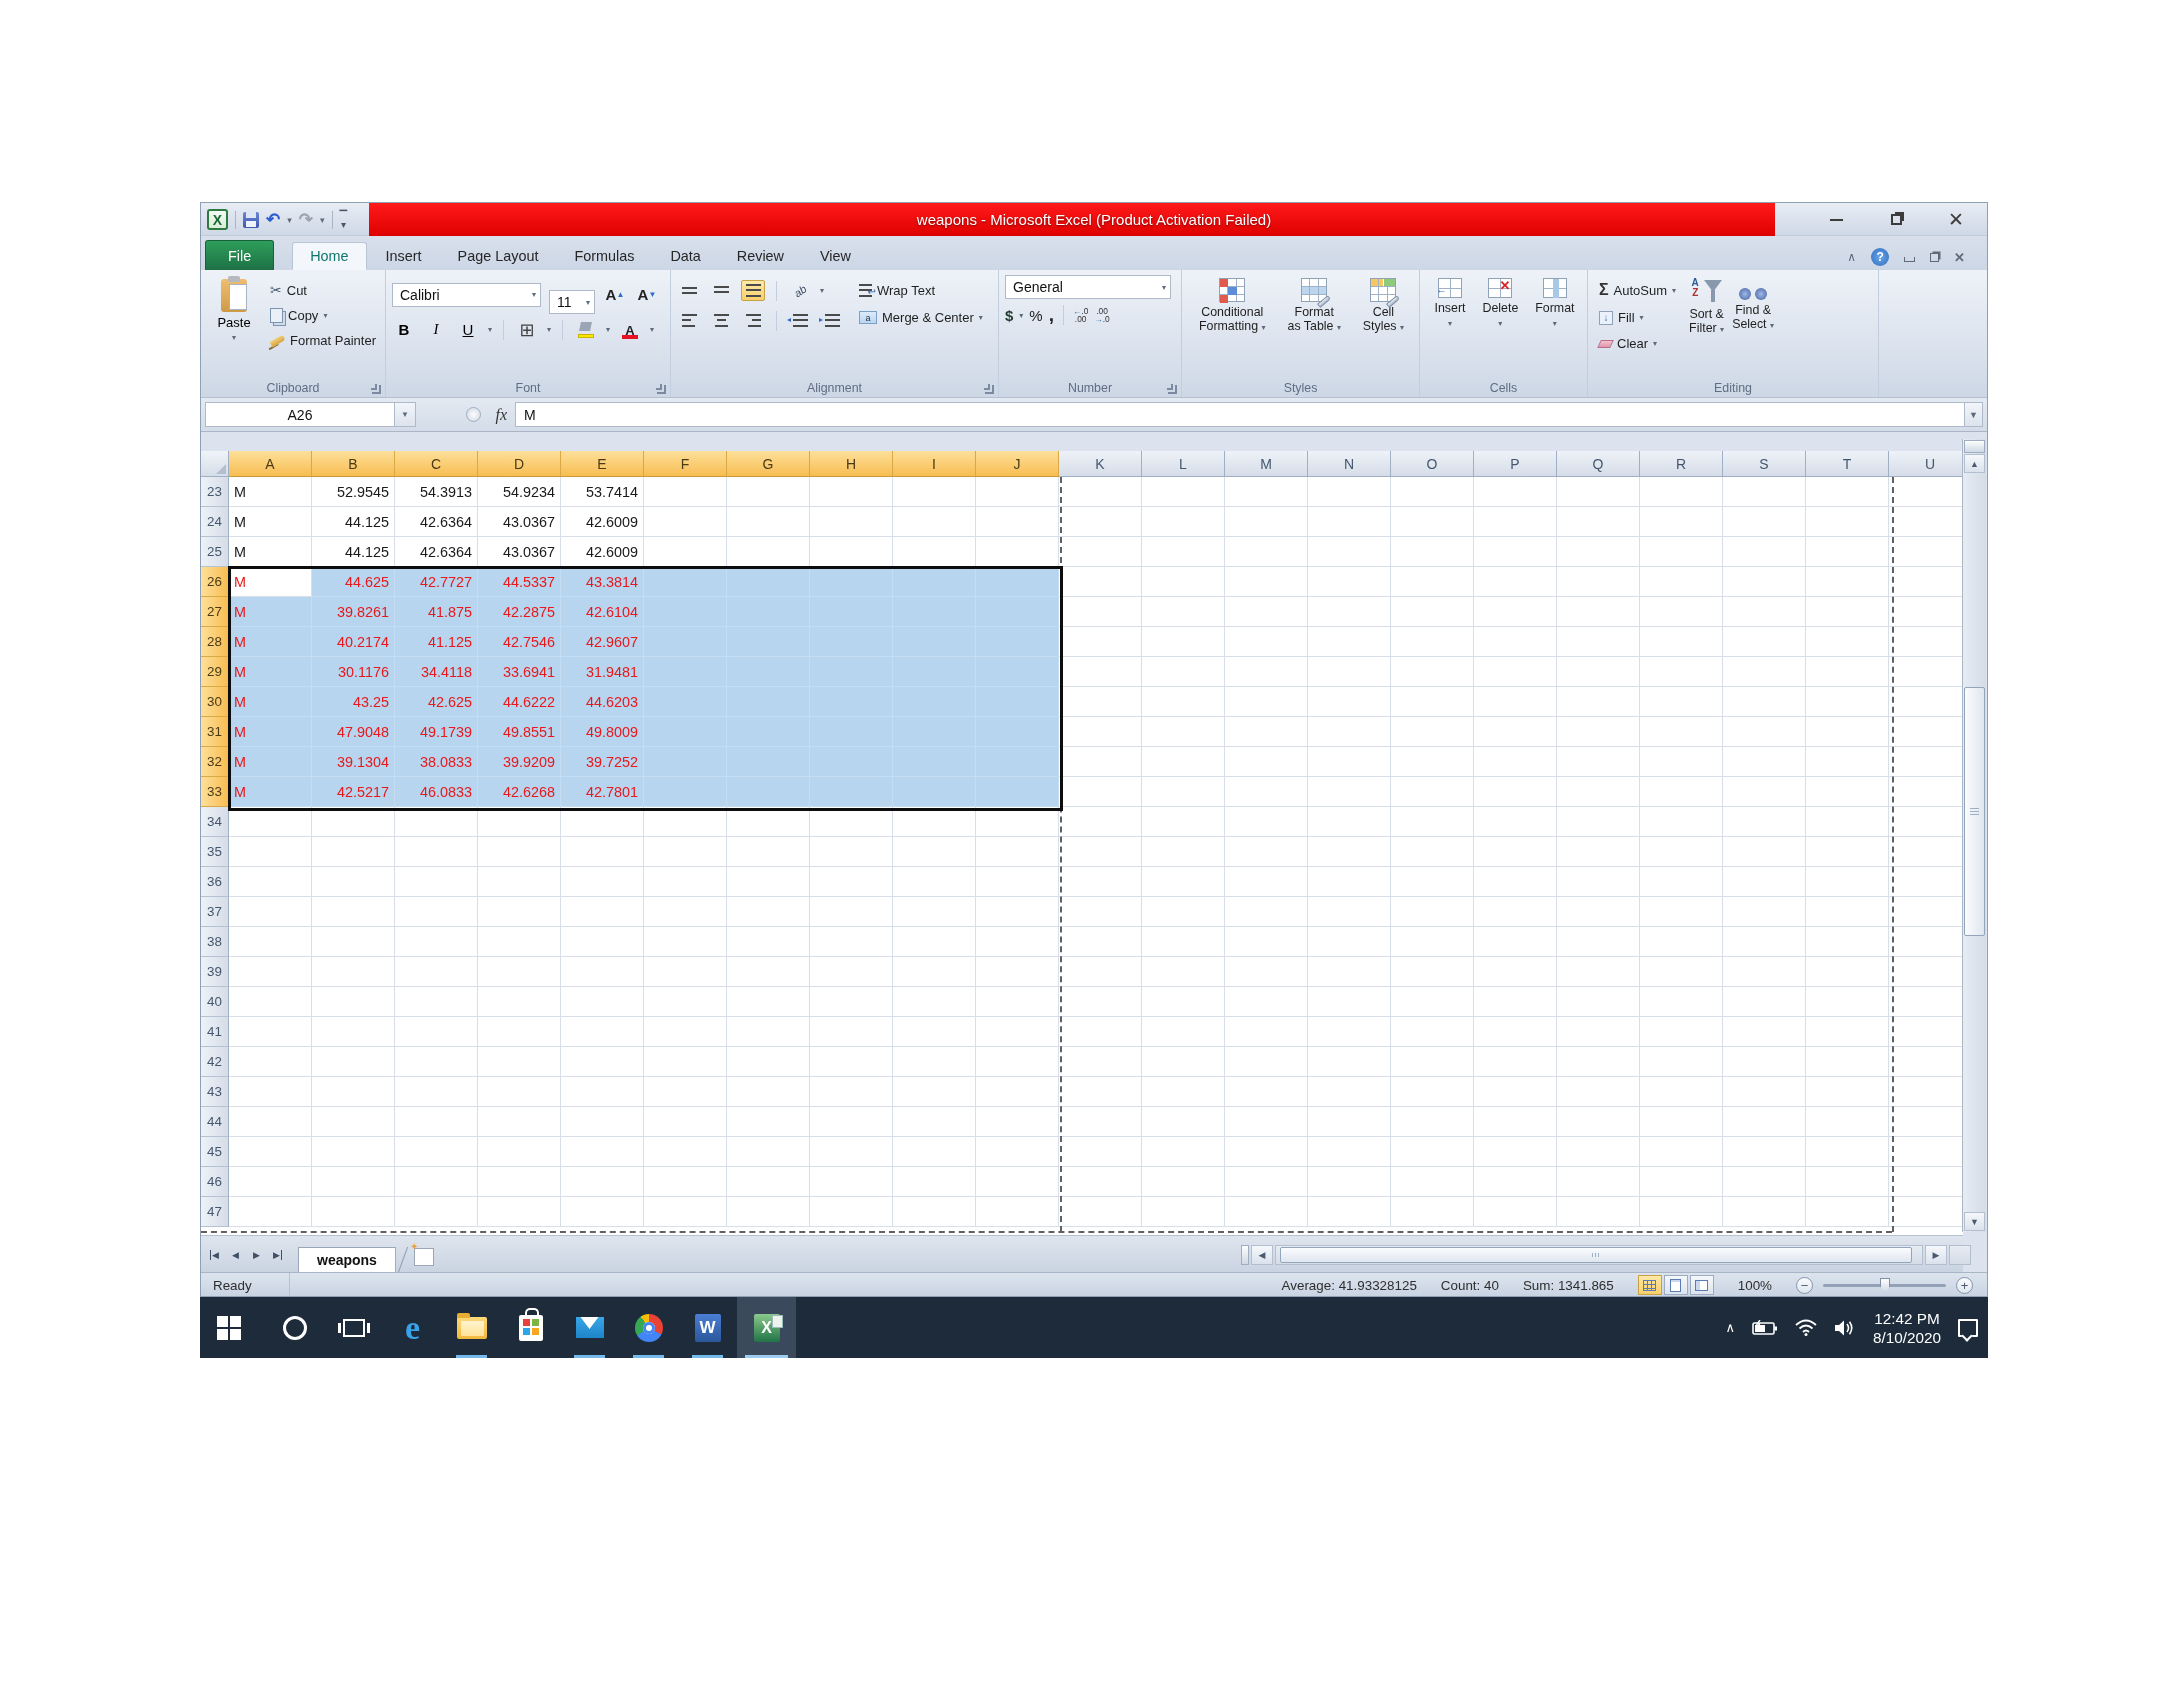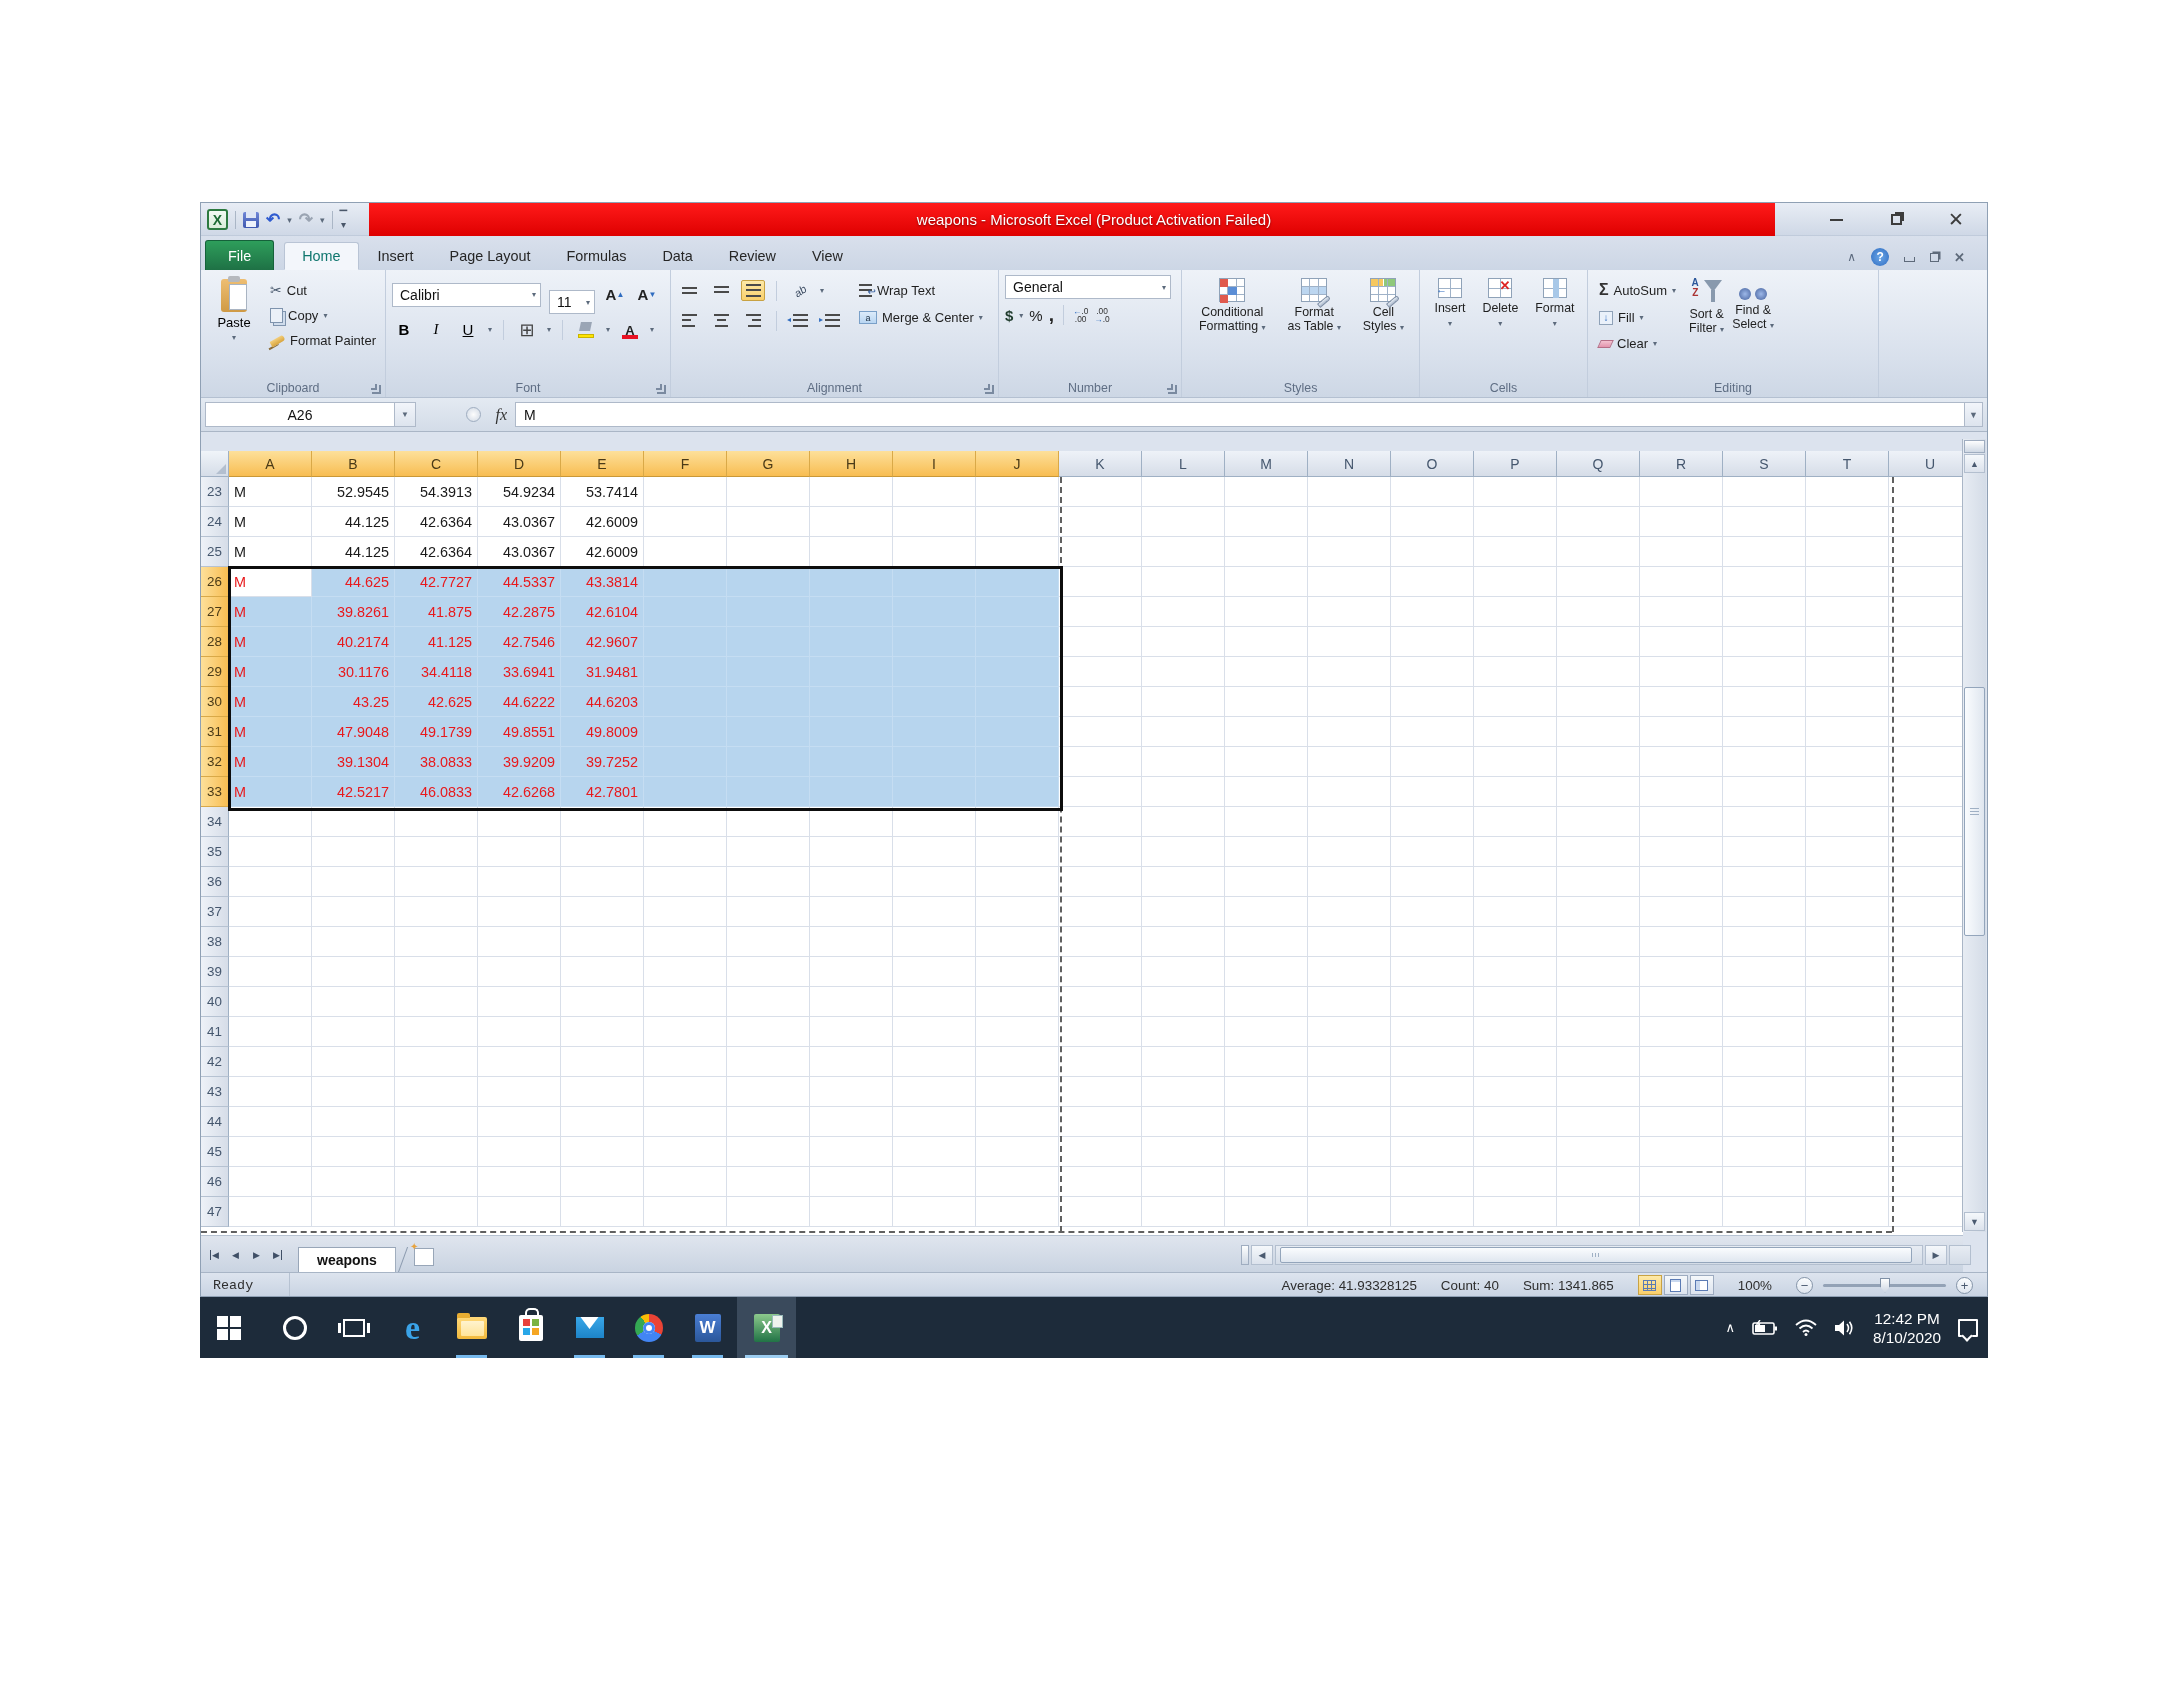--- a/index.html
+++ b/index.html
@@ -35,21 +35,21 @@
   .wb-min-bar { width:13px; height:2px; background:#3c3c3c; }
   .wb-restore { width:11px; height:11px; border:2px solid #3c3c3c; box-shadow:3px -3px 0 -1px #3c3c3c; }
   .wb-close { font-size:19px; color:#3c3c3c; }
 
   
   .tabrow { position:relative; height:34px; background:linear-gradient(#d9e0ec,#ccd6e5);
     display:flex; align-items:flex-end; padding-left:4px; }
   .rtab { height:28px; padding:0 17px; display:flex; align-items:center;
     font-size:14.4px; color:#262626; border-radius:3px 3px 0 0; }
   .rtab.file { background:linear-gradient(#2e9e5b,#1e7145); color:#fff; height:30px;
-    border:1px solid #15613a; border-bottom:none; margin-right:8px; padding:0 22px; }
+    border:1px solid #15613a; border-bottom:none; margin-right:16px; padding:0 22px; }
   .rtab.active { background:#f3f6fb; border:1px solid #b9c4d5; border-bottom:1px solid #f3f6fb; color:#0f766e; }
   .ribbon-right-icons { position:absolute; right:22px; bottom:4px; display:flex; align-items:center; gap:15px; }
   .chev-up { color:#5c6a7e; font-size:12px; }
   .help-circle { width:18px; height:18px; border-radius:50%; background:radial-gradient(#6aa6e8,#2f6cc0);
     color:#fff; font-size:12px; font-weight:bold; display:flex; align-items:center; justify-content:center; }
   .mini-min { width:11px; height:5px; border:1px solid #5e6a7a; border-top:none; margin-top:4px; }
   .mini-restore { width:9px; height:9px; border:1px solid #5e6a7a; box-shadow:2px -2px 0 -0.5px #5e6a7a; }
   .mini-close { color:#5e6a7a; font-size:13px; font-weight:bold; }
 
   
@@ -248,21 +248,21 @@
   .hthumb { position:absolute; left:4px; top:1px; bottom:1px; width:632px;
      background:linear-gradient(#fafcfe,#dfe6ef); border:1px solid #93a5bb; border-radius:2px; }
   .hthumb:after { content:""; position:absolute; top:5px; bottom:5px; left:50%; width:7px; margin-left:-4px;
      background:repeating-linear-gradient(to right,#9fb0c4 0 1px,transparent 1px 3px); }
   .hcorner { width:22px; height:20px; background:linear-gradient(#e7ecf3,#d4dce7); border:1px solid #b3bfcf; }
 
   
   .statusbar { position:absolute; left:0; top:1069px; width:1786px; height:25px;
     background:linear-gradient(#dde4ee,#c8d3e2); border-top:1px solid #a8b5c6;
     display:flex; align-items:center; font-size:13.4px; color:#2e2e2e; }
-  .status-ready { padding-left:12px; width:89px; border-right:1px solid #b6c2d2; align-self:stretch; display:flex; align-items:center;font-family:Liberation Mono, monospace; }
+  .status-ready { padding-left:12px; width:89px; border-right:1px solid #b6c2d2; align-self:stretch; display:flex; align-items:center; }
   .status-right { position:absolute; right:14px; top:0; height:100%; display:flex; align-items:center; gap:24px; }
   .view-btns { display:flex; gap:2px; align-items:center; }
   .vbtn { width:24px; height:20px; border:1px solid #9dabc0; background:linear-gradient(#f5f8fb,#dde4ee);
     display:flex; align-items:center; justify-content:center; }
   .vbtn.active { background:linear-gradient(#fde9a8,#f9cf6b); border-color:#c8a243; }
   .vbtn .mini-grid { width:13px; height:11px; border:1px solid #5b7bb4; background:
      repeating-linear-gradient(to right, transparent 0 3px, #5b7bb4 3px 4px),
      repeating-linear-gradient(to bottom, transparent 0 3px, #5b7bb4 3px 4px); }
   .vbtn .mini-page { width:11px; height:13px; border:1px solid #5b7bb4; background:#fff; box-shadow:inset 0 2px 0 #c9d8ee; }
   .vbtn .mini-break { width:13px; height:11px; border:1px solid #5b7bb4; background:#fff; box-shadow:inset 4px 0 0 #c9d8ee; }

